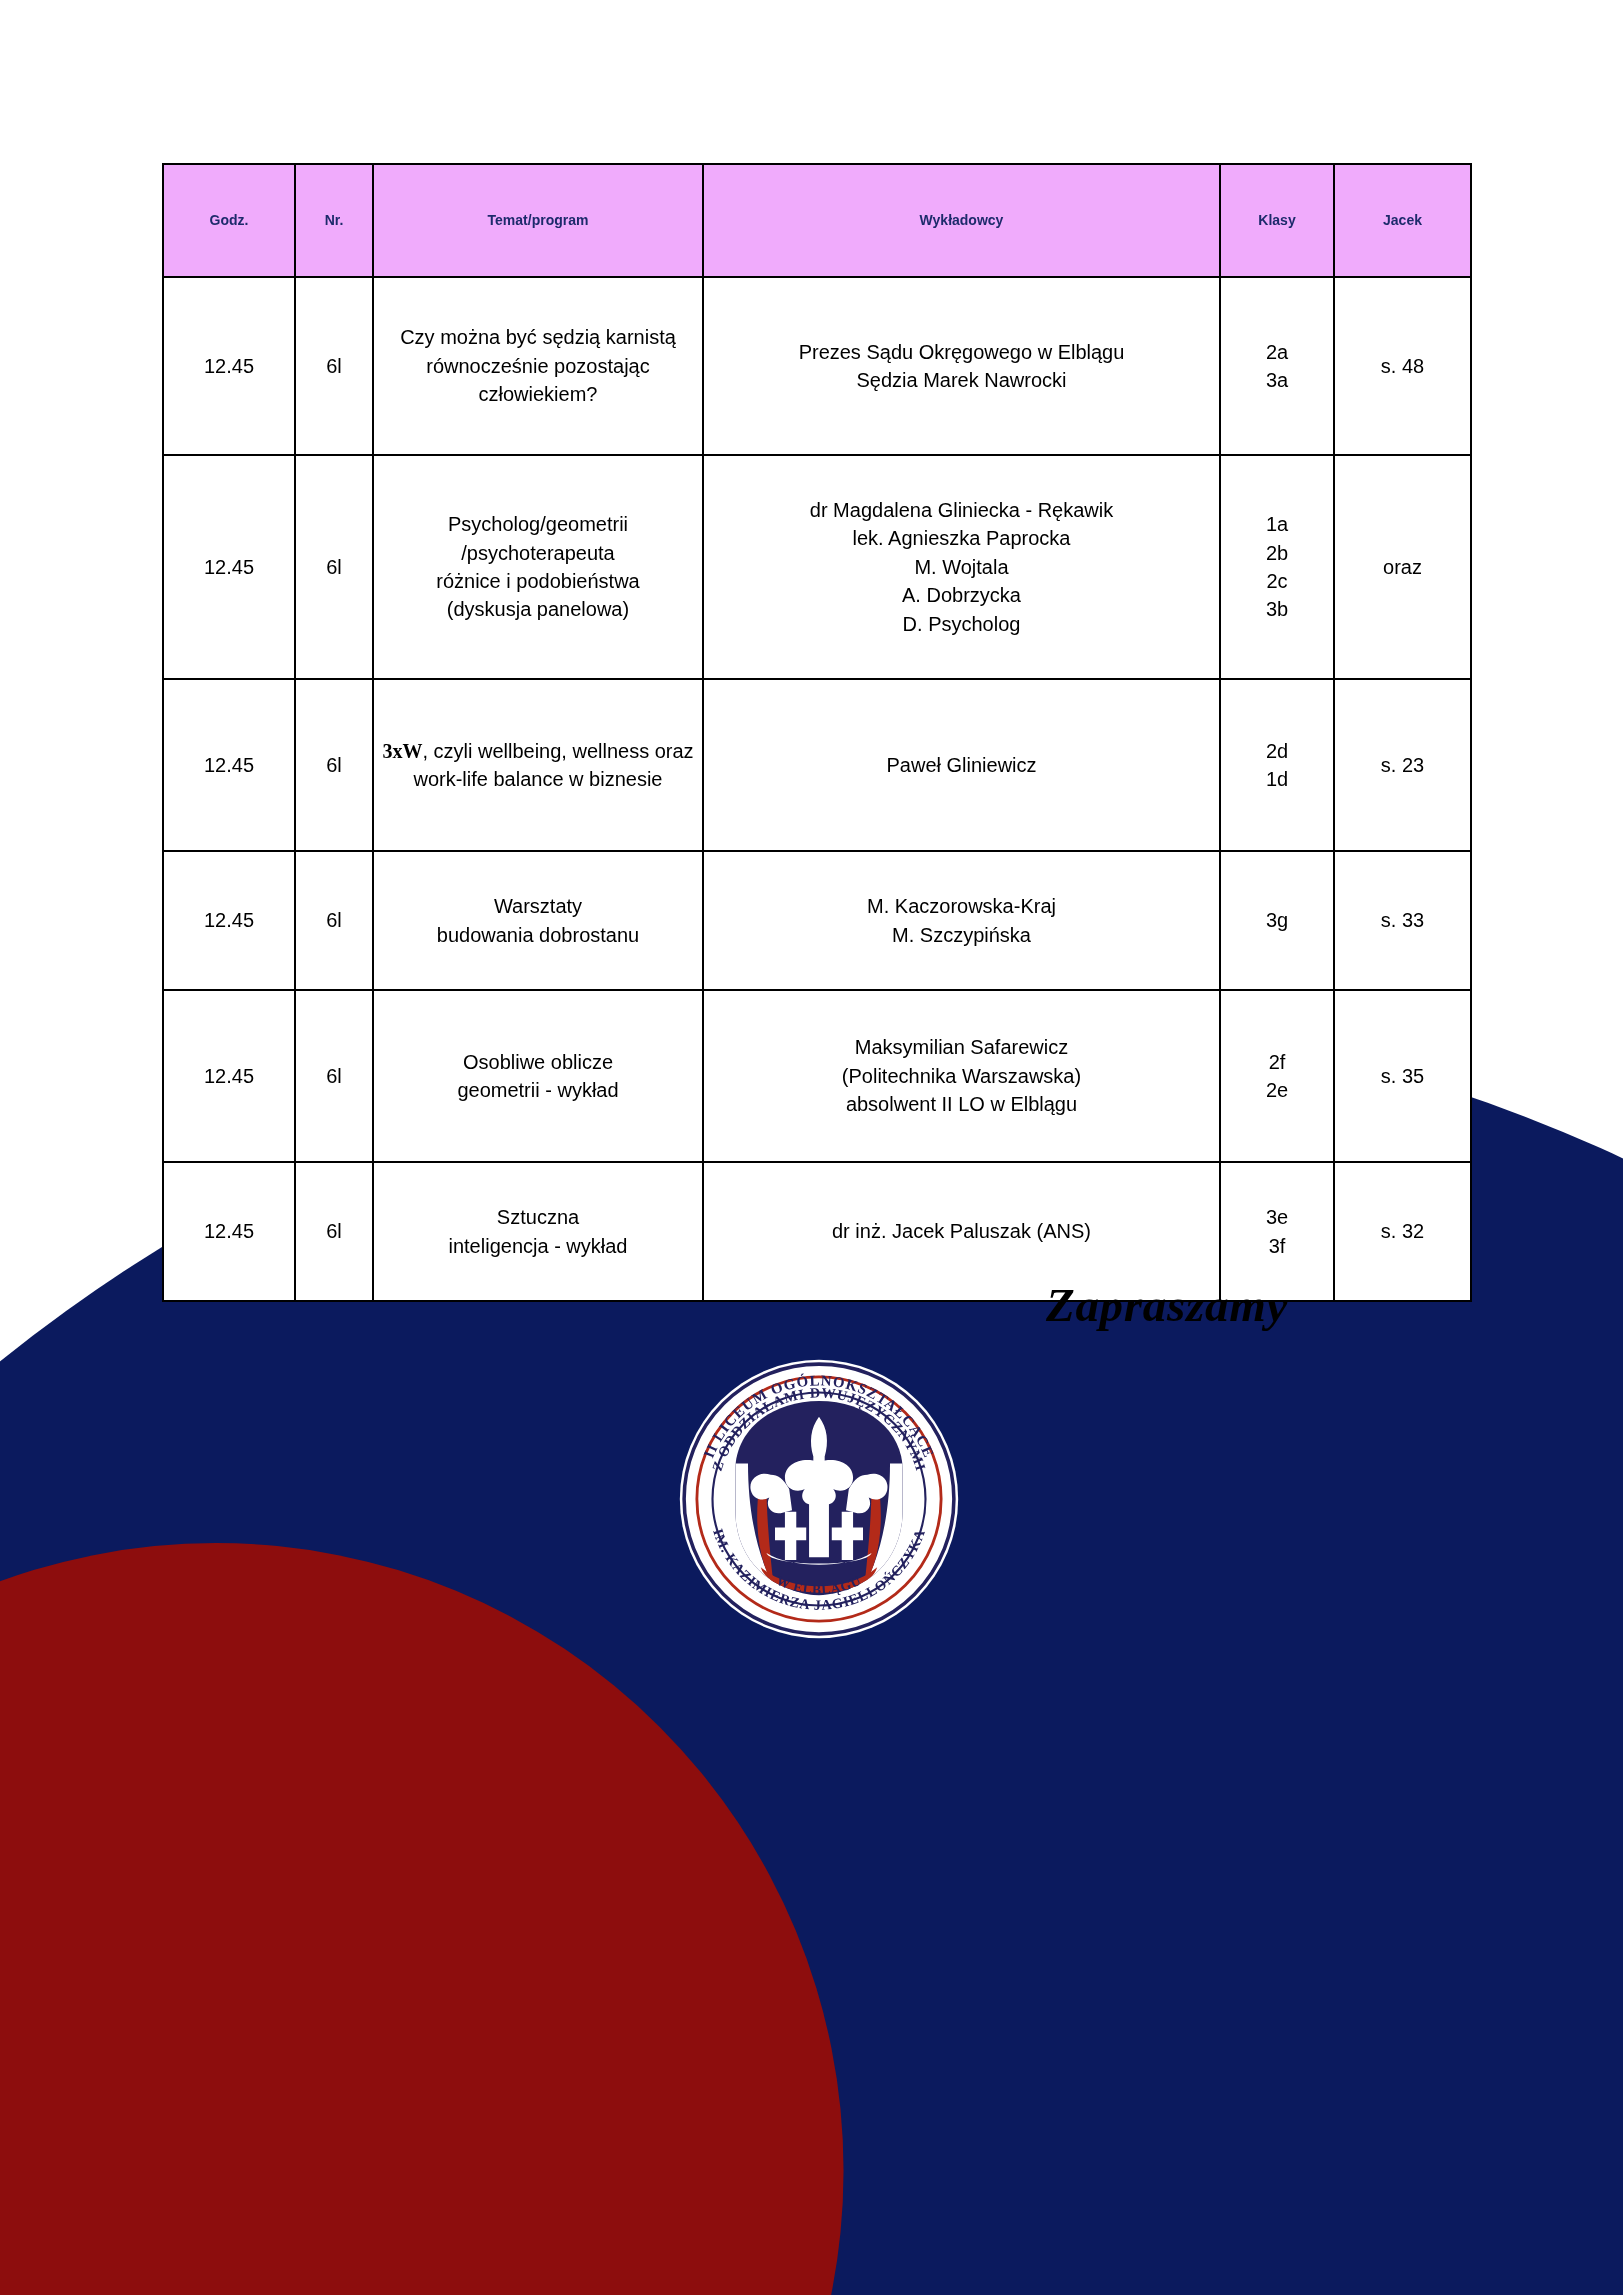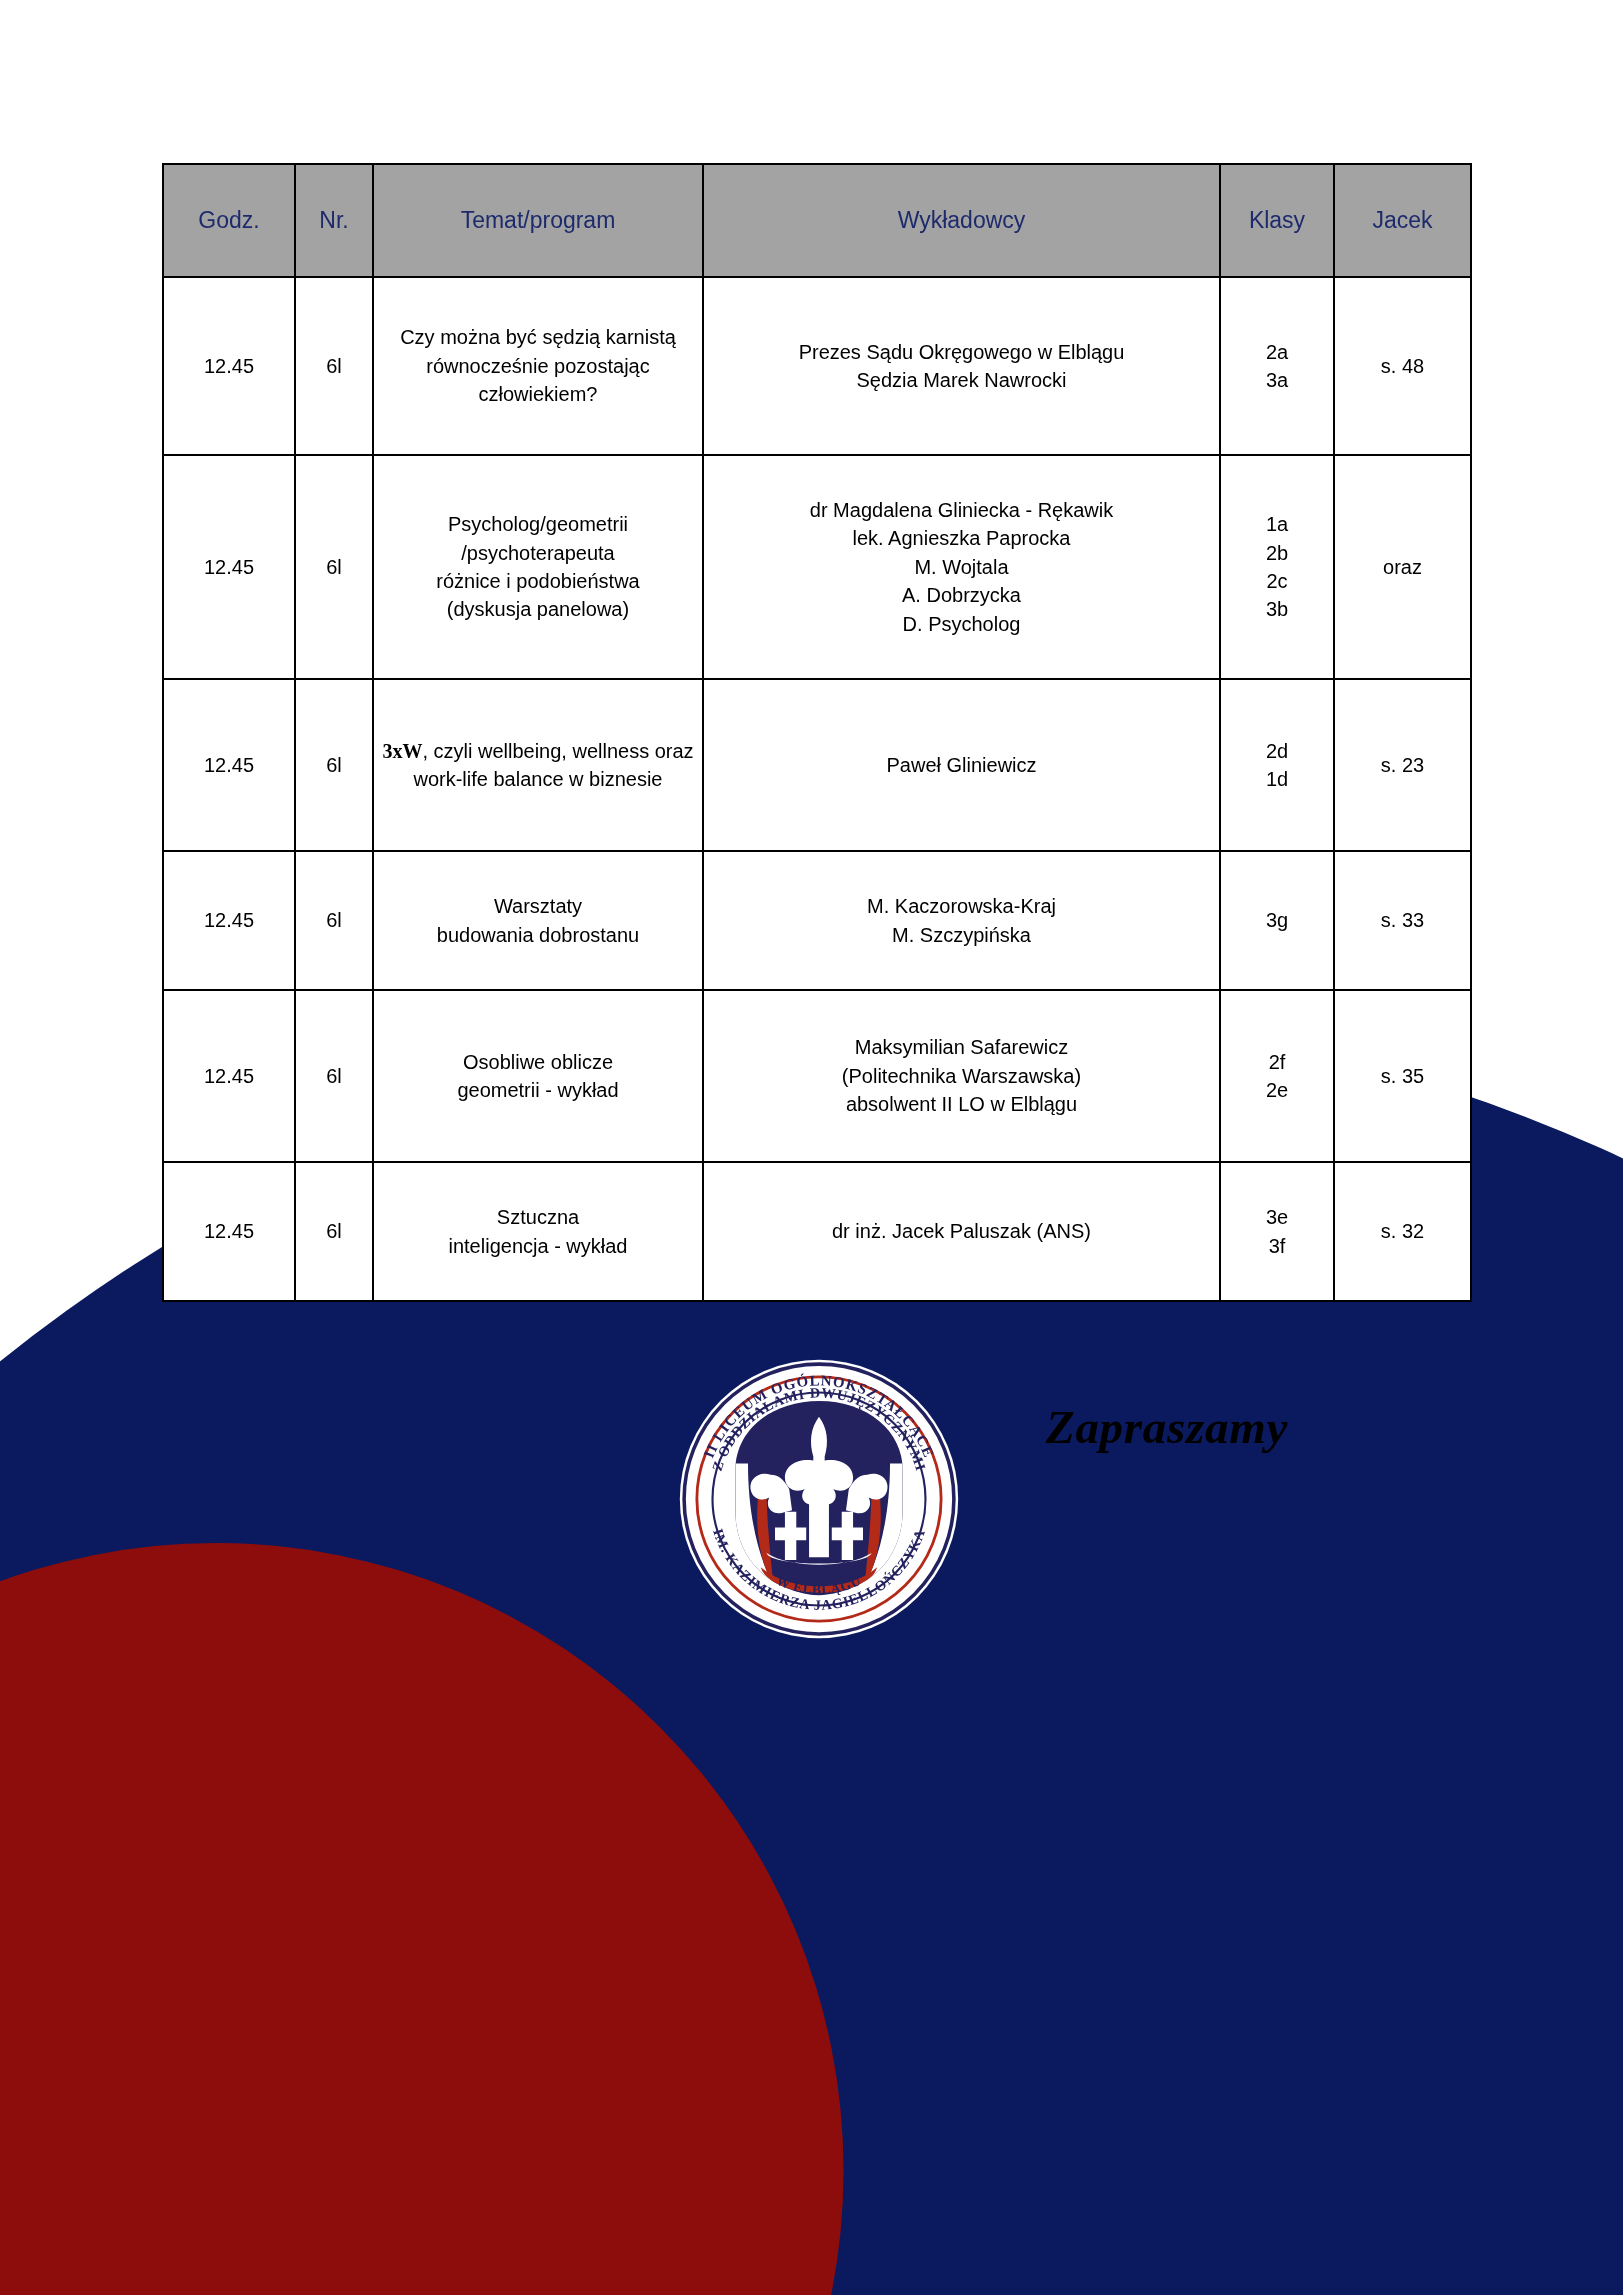--- a/index.html
+++ b/index.html
@@ -42,24 +42,24 @@
     border: 2.6px solid #000000;
     text-align: center;
     vertical-align: middle;
     padding: 6.5px 5.2px;
     font-size: 20px;
     line-height: 1.42;
     color: #000000;
     background: #ffffff;
   }
   table.schedule th {
-    background: #a3a3a3;
+    background: #f0abfc;
     color: #1d2a6b;
-    font-weight: normal;
-    font-size: 23px;
+    font-weight: bold;
+    font-size: 14px;
     height: 98px;
   }
   
   col.c-time  { width: 132px; }
   col.c-nr    { width: 78px; }
   col.c-topic { width: 330px; }
   col.c-lect  { width: 517px; }
   col.c-class { width: 114px; }
   col.c-room  { width: 137px; }
 
@@ -82,21 +82,21 @@
 
   .topic-lead {
     font-weight: bold;
     font-family: Liberation Serif, serif;
   }
 
   
   .invite-text {
     position: absolute;
     left: 1046px;
-    top: 1400px;
+    top: 1278px;
     font-family: "Liberation Serif", serif;
     font-weight: bold;
     font-style: italic;
     font-size: 47px;
     letter-spacing: 0.7px;
     color: #000000;
     z-index: 6;
     white-space: nowrap;
   }
 

